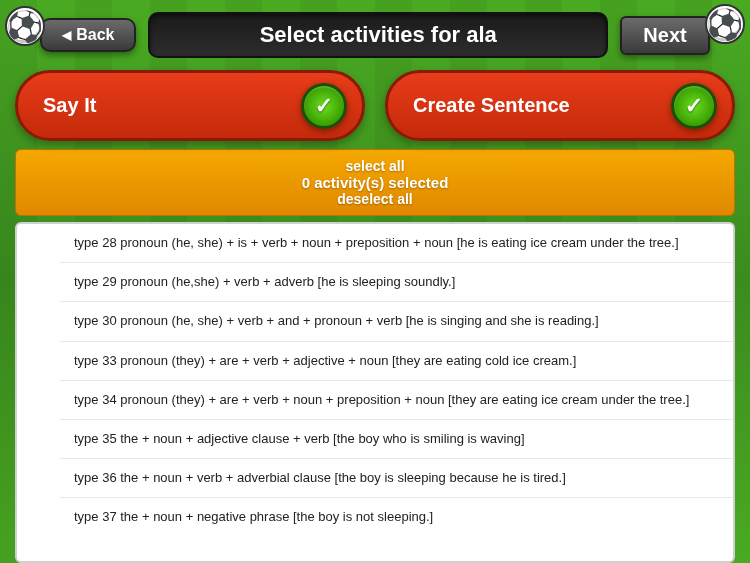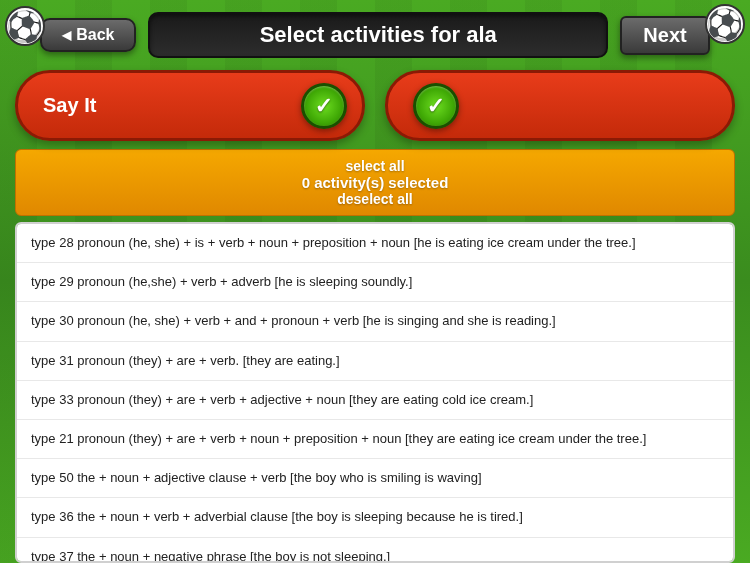--- a/index.html
+++ b/index.html
@@ -189,20 +189,21 @@
     }
 
     
     .list-container {
       flex: 1;
       background: white;
       margin: 0 15px 0 15px;
       border-radius: 6px;
       border: 2px solid #d0d0d0;
       overflow-y: auto;
+      padding-left: 43px;
     }
 
     .list-item {
       padding: 10px 14px;
       font-size: 13px;
       color: #222;
       border-bottom: 1px solid #e8e8e8;
       line-height: 1.4;
       cursor: pointer;
     }
@@ -233,35 +234,35 @@
       <div class="soccer-ball" style="position:absolute; right:-5px; top:-12px;"></div>
     </div>
   </div>
 
   <div class="activity-row">
     <div class="activity-btn">
       <span>Say It</span>
       <div class="check-circle"></div>
     </div>
     <div class="activity-btn">
+      <span>Create Sentence</span>
       <div class="check-circle"></div>
     </div>
   </div>
 
   <div class="selection-bar">
     <span class="select-all-btn">select all</span>
     <span class="activity-count">0 activity(s) selected</span>
     <span class="deselect-all-btn">deselect all</span>
   </div>
 
   <div class="list-container">
   <div class="list-item">type 28 pronoun (he, she) + is + verb + noun + preposition + noun [he is eating ice cream under the tree.]</div>
       <div class="list-item">type 29 pronoun (he,she) + verb + adverb [he is sleeping soundly.]</div>
       <div class="list-item">type 30 pronoun (he, she) + verb + and + pronoun + verb [he is singing and she is reading.]</div>
-      <div class="list-item">type 31 pronoun (they) + are + verb. [they are eating.]</div>
       <div class="list-item">type 33 pronoun (they) + are + verb + adjective + noun [they are eating cold ice cream.]</div>
-      <div class="list-item">type 21 pronoun (they) + are + verb + noun + preposition + noun [they are eating ice cream under the tree.]</div>
-      <div class="list-item">type 50 the + noun + adjective clause + verb [the boy who is smiling is waving]</div>
+      <div class="list-item">type 34 pronoun (they) + are + verb + noun + preposition + noun [they are eating ice cream under the tree.]</div>
+      <div class="list-item">type 35 the + noun + adjective clause + verb [the boy who is smiling is waving]</div>
       <div class="list-item">type 36 the + noun + verb + adverbial clause [the boy is sleeping because he is tired.]</div>
       <div class="list-item">type 37 the + noun + negative phrase [the boy is not sleeping.]</div>
     </div>
 
 </div>
 
 </body></html>

